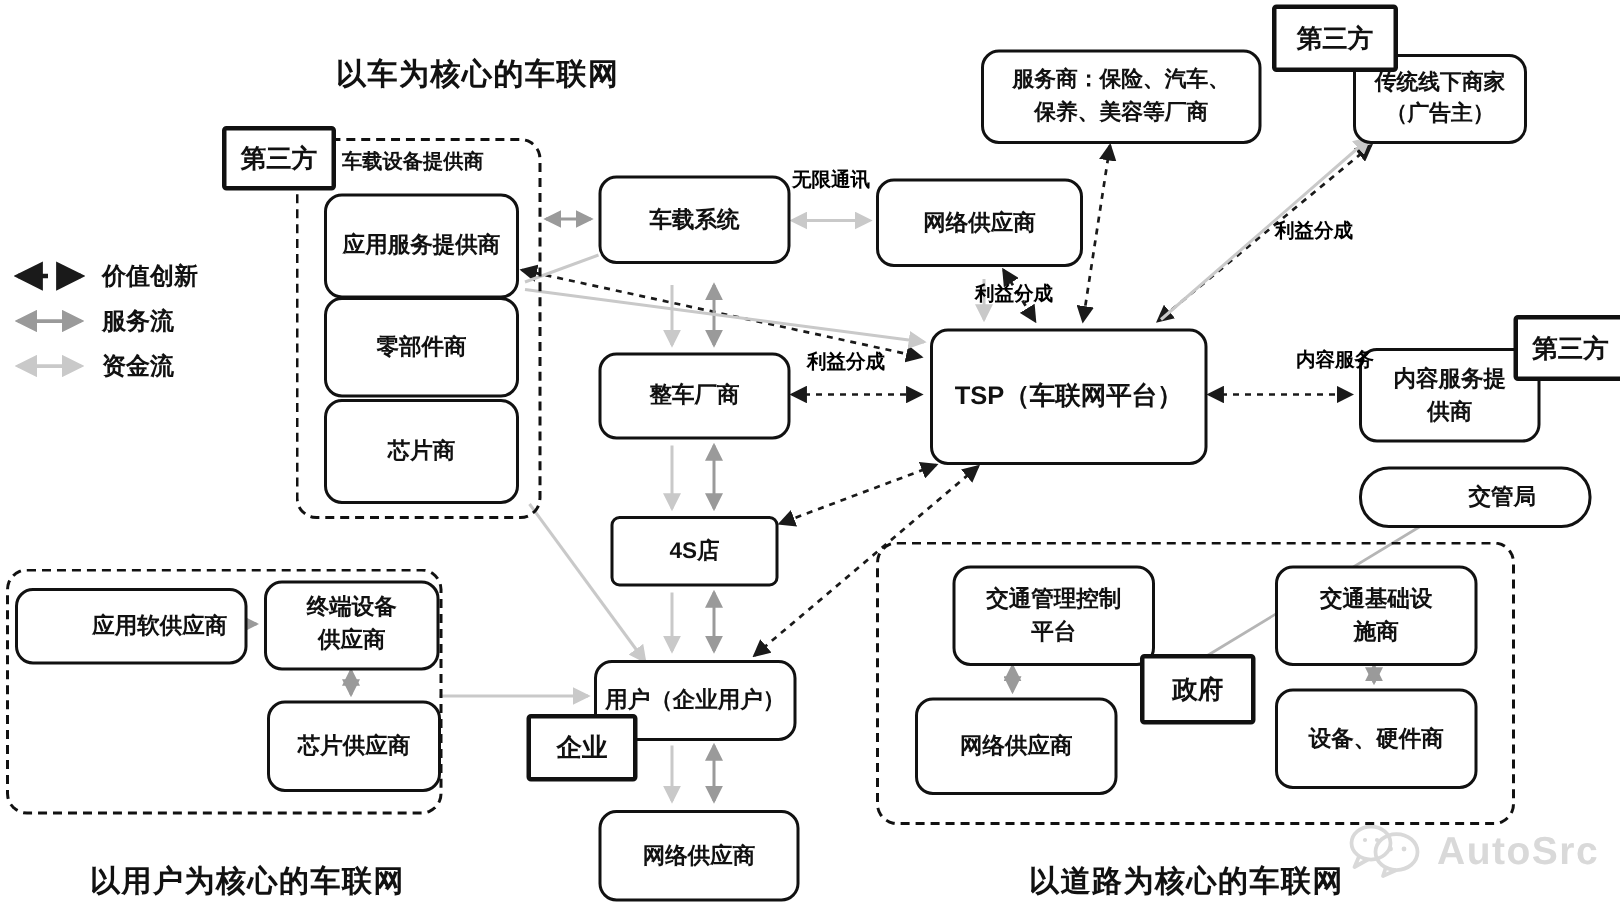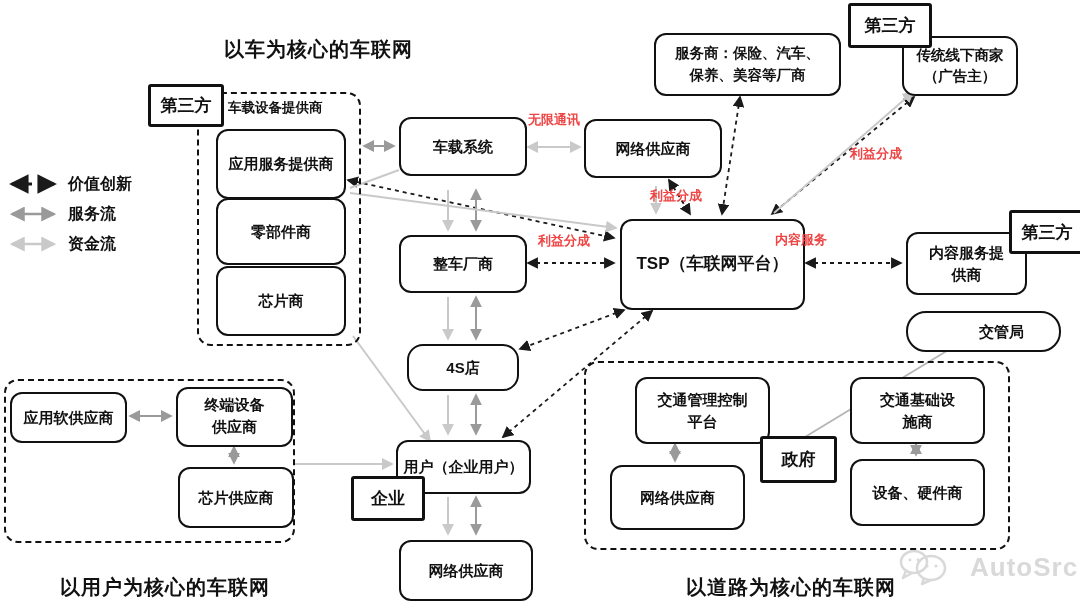--- a/index.html
+++ b/index.html
@@ -7,23 +7,23 @@
          font-family:"Liberation Sans","DejaVu Sans",sans-serif;color:#111;}
   #wires{position:absolute;left:0;top:0;z-index:1;}
   .node{position:absolute;z-index:2;background:#fff;border:2.5px solid #111;border-radius:12px;
         display:flex;flex-direction:column;align-items:center;justify-content:center;
         text-align:center;font-weight:600;font-size:15px;line-height:1.45;}
   .tag{position:absolute;z-index:5;background:#fff;border:3.5px solid #111;border-radius:3px;
        display:flex;align-items:center;justify-content:center;font-weight:700;font-size:17px;}
   .group{position:absolute;z-index:2;border:2.5px dashed #111;border-radius:14px;background:transparent;}
   .grouplabel{position:absolute;z-index:3;font-size:13.5px;font-weight:600;}
   .caption{position:absolute;z-index:3;font-size:20px;font-weight:700;letter-spacing:1px;}
-  .edgelabel{position:absolute;z-index:3;font-size:13px;font-weight:600;color:#ef4444;}
+  .edgelabel{position:absolute;z-index:3;font-size:13px;font-weight:600;color:#000000;}
   .legendlabel{position:absolute;z-index:3;font-size:16px;font-weight:600;}
-  .watermark{position:absolute;z-index:1;display:flex;align-items:center;gap:22px;color:#d9d9d9;}
+  .watermark{position:absolute;z-index:1;display:flex;align-items:center;gap:10px;color:#d9d9d9;}
   .watermark .wmtext{font-size:26px;font-weight:600;letter-spacing:1px;}
 </style>
 </head>
 <body>
 
 <div id="stage">
 
   <svg id="wires" width="1080" height="609" viewBox="0 0 1080 609">
     <defs>
       <marker id="mB" viewBox="0 0 10 10" refX="8.5" refY="5" markerWidth="6.5" markerHeight="6.5" orient="auto-start-reverse">
@@ -97,56 +97,56 @@
 
   <div class="node" style="left:216px;top:266px;width:126px;height:66px;">
     <span>芯片商</span>
   </div>
   <div class="node" style="left:584px;top:119px;width:134px;height:55px;">
     <span>网络供应商</span>
   </div>
   <div class="node" style="left:399px;top:235px;width:124px;height:54px;">
     <span>整车厂商</span>
   </div>
-  <div class="node" style="left:407px;top:344px;width:108px;height:43px;border-radius:16px;">
+  <div class="node" style="left:407px;top:344px;width:108px;height:43px;border-radius:6px;">
     <span>4S店</span>
   </div>
   <div class="node" style="left:396px;top:440px;width:131px;height:50px;">
     <span>用户（企业用户）</span>
   </div>
   <div class="tag" style="left:351px;top:476px;width:68px;height:39px;">企业</div>
   <div class="node" style="left:399px;top:540px;width:130px;height:57px;">
     <span>网络供应商</span>
   </div>
 
   <div class="node" style="left:654px;top:33px;width:183px;height:59px;font-size:14.5px;">
     <span>服务商：保险、汽车、</span>
     <span>保养、美容等厂商</span>
   </div>
-  <div class="node" style="left:902px;top:36px;width:112px;height:56px;font-size:14.5px;border-radius:13px;">
+  <div class="node" style="left:902px;top:36px;width:112px;height:56px;font-size:14.5px;">
     <span>传统线下商家</span>
     <span>（广告主）</span>
   </div>
   <div class="tag" style="left:848px;top:3px;width:78px;height:39px;">第三方</div>
 
   <div class="node" style="left:906px;top:232px;width:117px;height:59px;">
     <span>内容服务提</span>
     <span>供商</span>
   </div>
 
   <div class="node" style="left:620px;top:219px;width:181px;height:87px;font-size:17px;">
     <span>TSP（车联网平台）</span>
   </div>
   <div class="tag" style="left:1009px;top:210px;width:70px;height:38px;">第三方</div>
   <div class="node" style="left:906px;top:311px;width:115px;height:37px;border-radius:20px;padding-left:36px;">
     <span>交管局</span>
   </div>
 
   <div class="group" style="left:4px;top:379px;width:287px;height:160px;"></div>
-  <div class="node" style="left:10px;top:392px;width:113px;height:47px;">
+  <div class="node" style="left:10px;top:392px;width:113px;height:47px;padding-left:38px;">
     <span>应用软供应商</span>
   </div>
   <div class="node" style="left:176px;top:387px;width:113px;height:56px;font-family:Liberation Serif, serif;">
     <span>终端设备</span>
     <span>供应商</span>
   </div>
   <div class="node" style="left:178px;top:467px;width:112px;height:57px;">
     <span>芯片供应商</span>
   </div>
 
@@ -164,21 +164,21 @@
     <span>施商</span>
   </div>
   <div class="node" style="left:850px;top:459px;width:131px;height:63px;text-align:center;">
     <span>设备、硬件商</span>
   </div>
 
   <div class="edgelabel" style="left:528px;top:111px;">无限通讯</div>
   <div class="edgelabel" style="left:650px;top:187px;">利益分成</div>
   <div class="edgelabel" style="left:538px;top:232px;">利益分成</div>
   <div class="edgelabel" style="left:850px;top:145px;">利益分成</div>
-  <div class="edgelabel" style="left:775px;top:231px;">内容服务</div>
+  <div class="edgelabel" style="left:864px;top:231px;">内容服务</div>
 
   <div class="watermark" style="left:898px;top:548px;">
     <svg width="50" height="38" viewBox="0 0 50 38">
       <ellipse cx="16" cy="14" rx="13" ry="11" fill="none" stroke="#d9d9d9" stroke-width="2.5"></ellipse>
       <path d="M8,23 L5,30 L14,25" fill="none" stroke="#d9d9d9" stroke-width="2.5" stroke-linejoin="round"></path>
       <ellipse cx="33" cy="20" rx="14" ry="12" fill="none" stroke="#d9d9d9" stroke-width="2.5"></ellipse>
       <path d="M26,30 L24,36 L33,32" fill="none" stroke="#d9d9d9" stroke-width="2.5" stroke-linejoin="round"></path>
       <circle cx="29" cy="18" r="1.6" fill="#d9d9d9"></circle>
       <circle cx="38" cy="18" r="1.6" fill="#d9d9d9"></circle>
       <circle cx="12" cy="12" r="1.4" fill="#d9d9d9"></circle>

